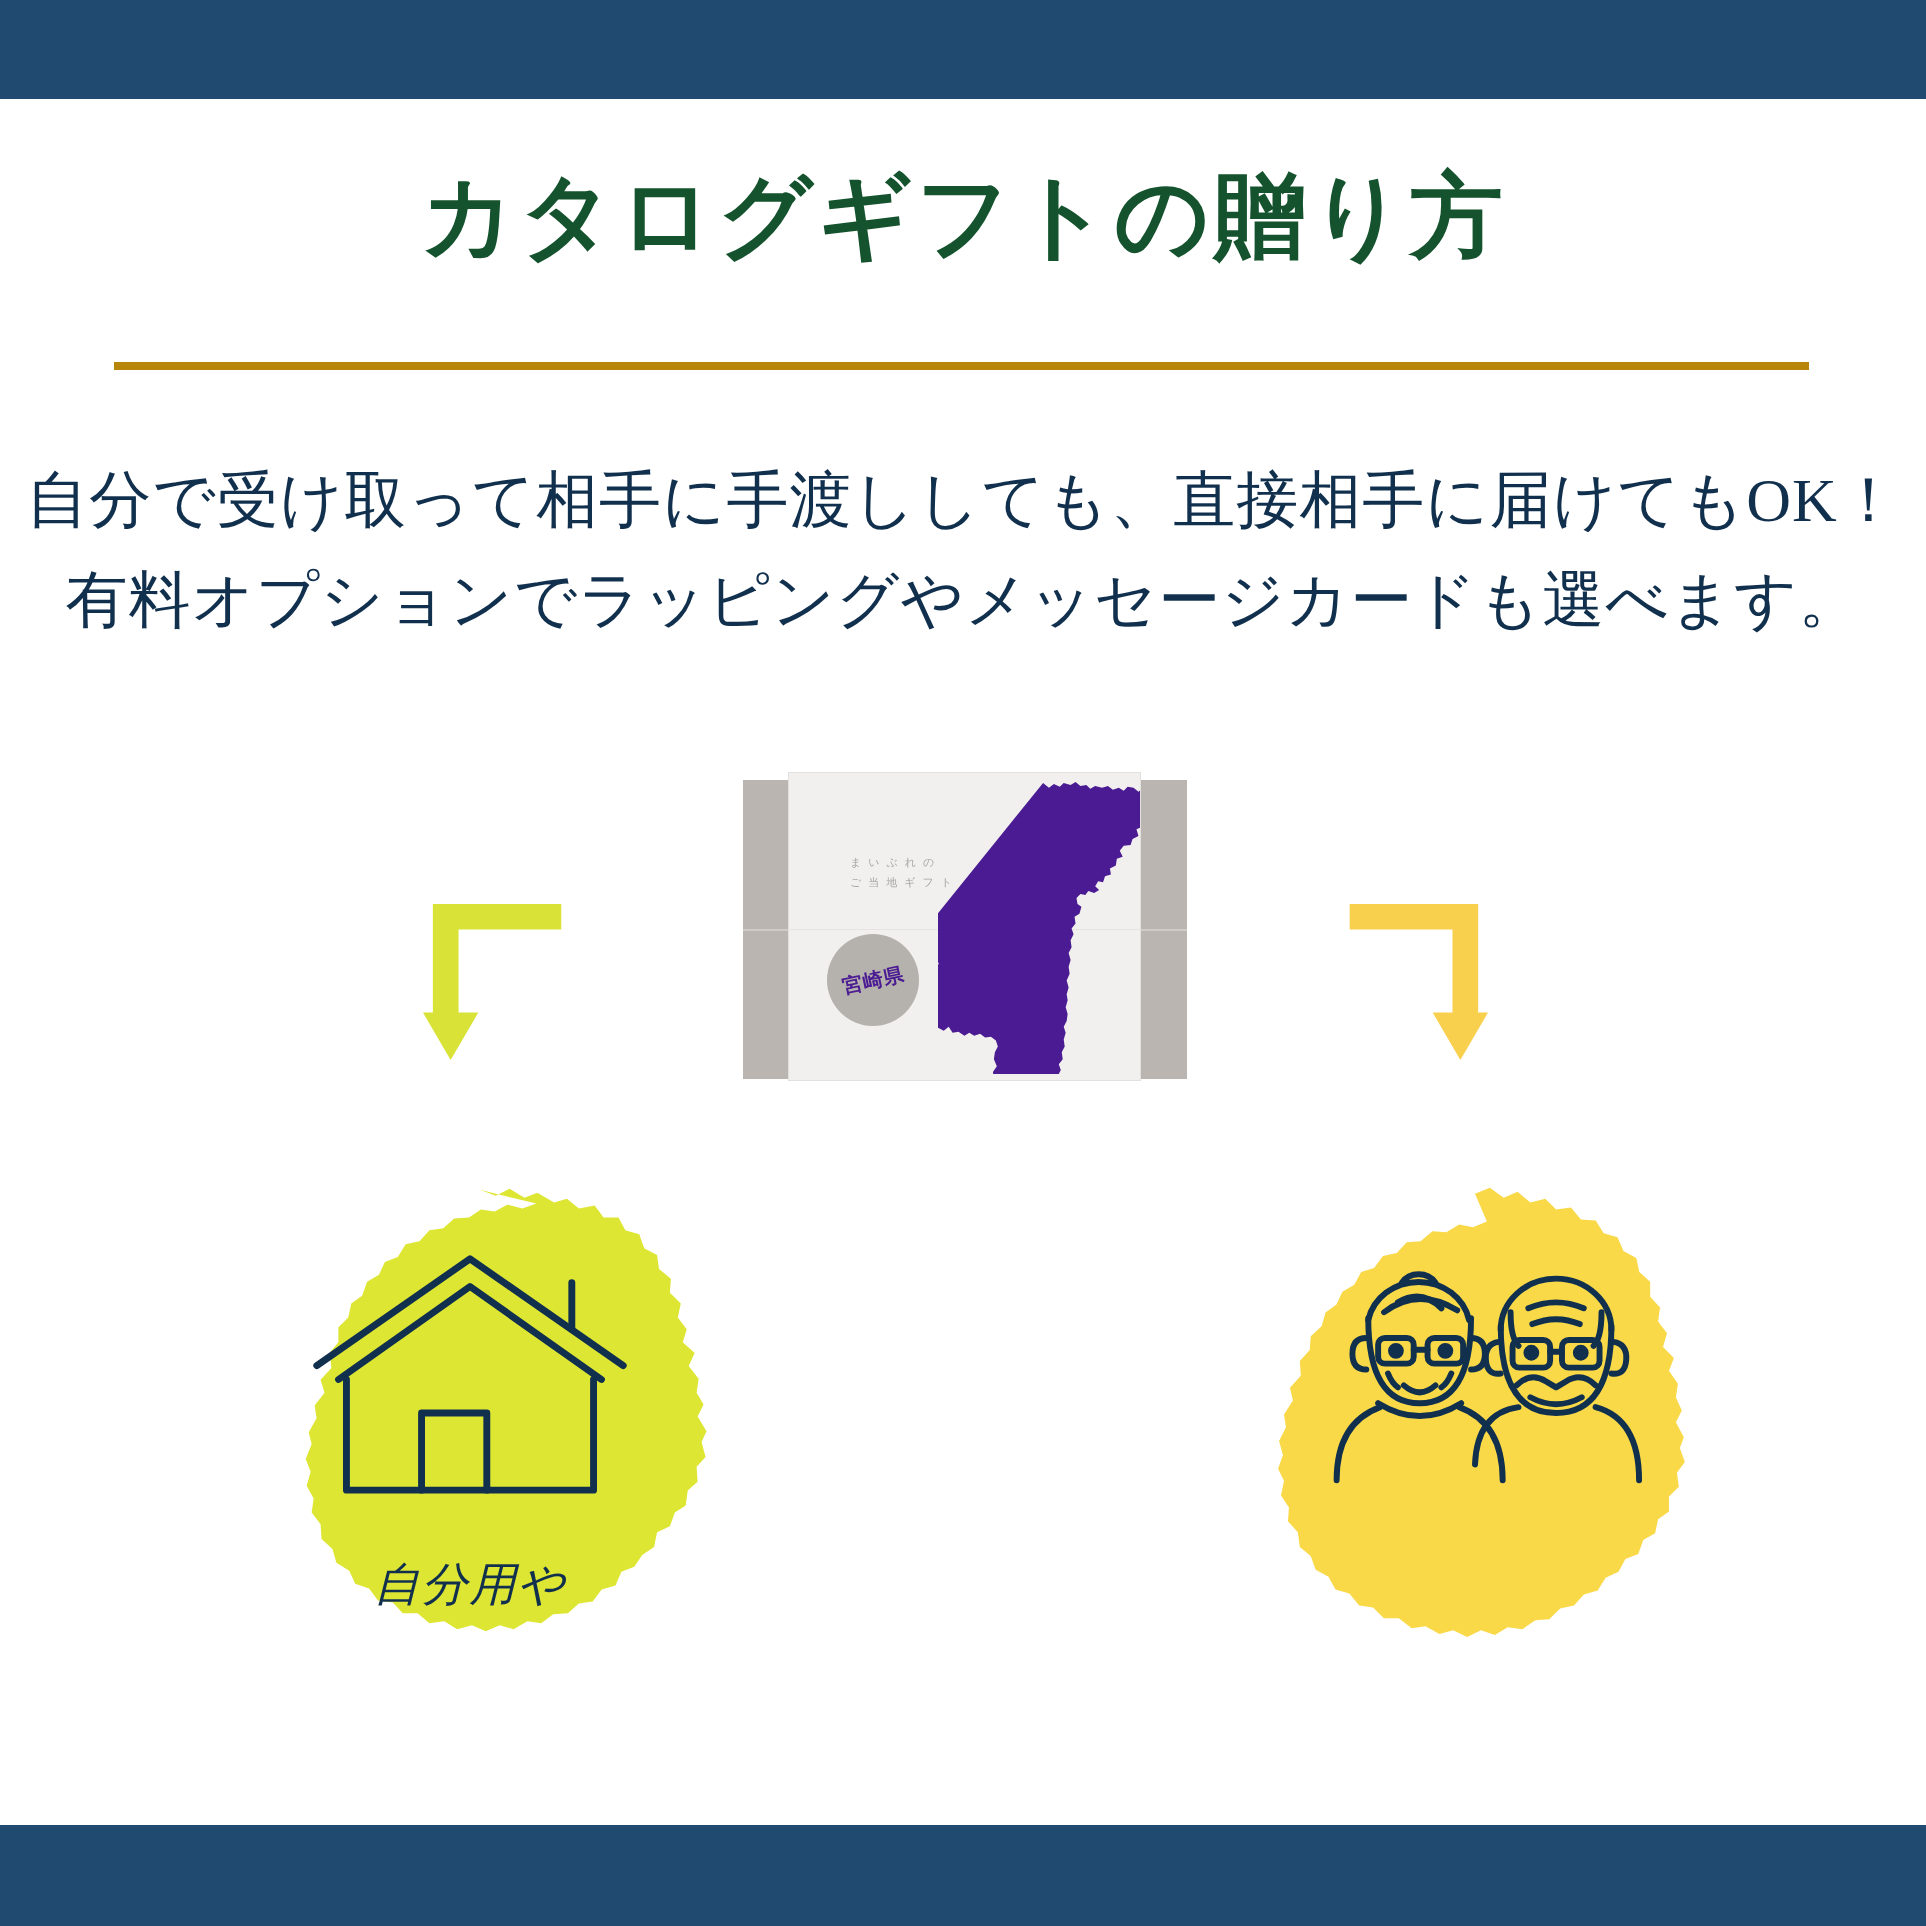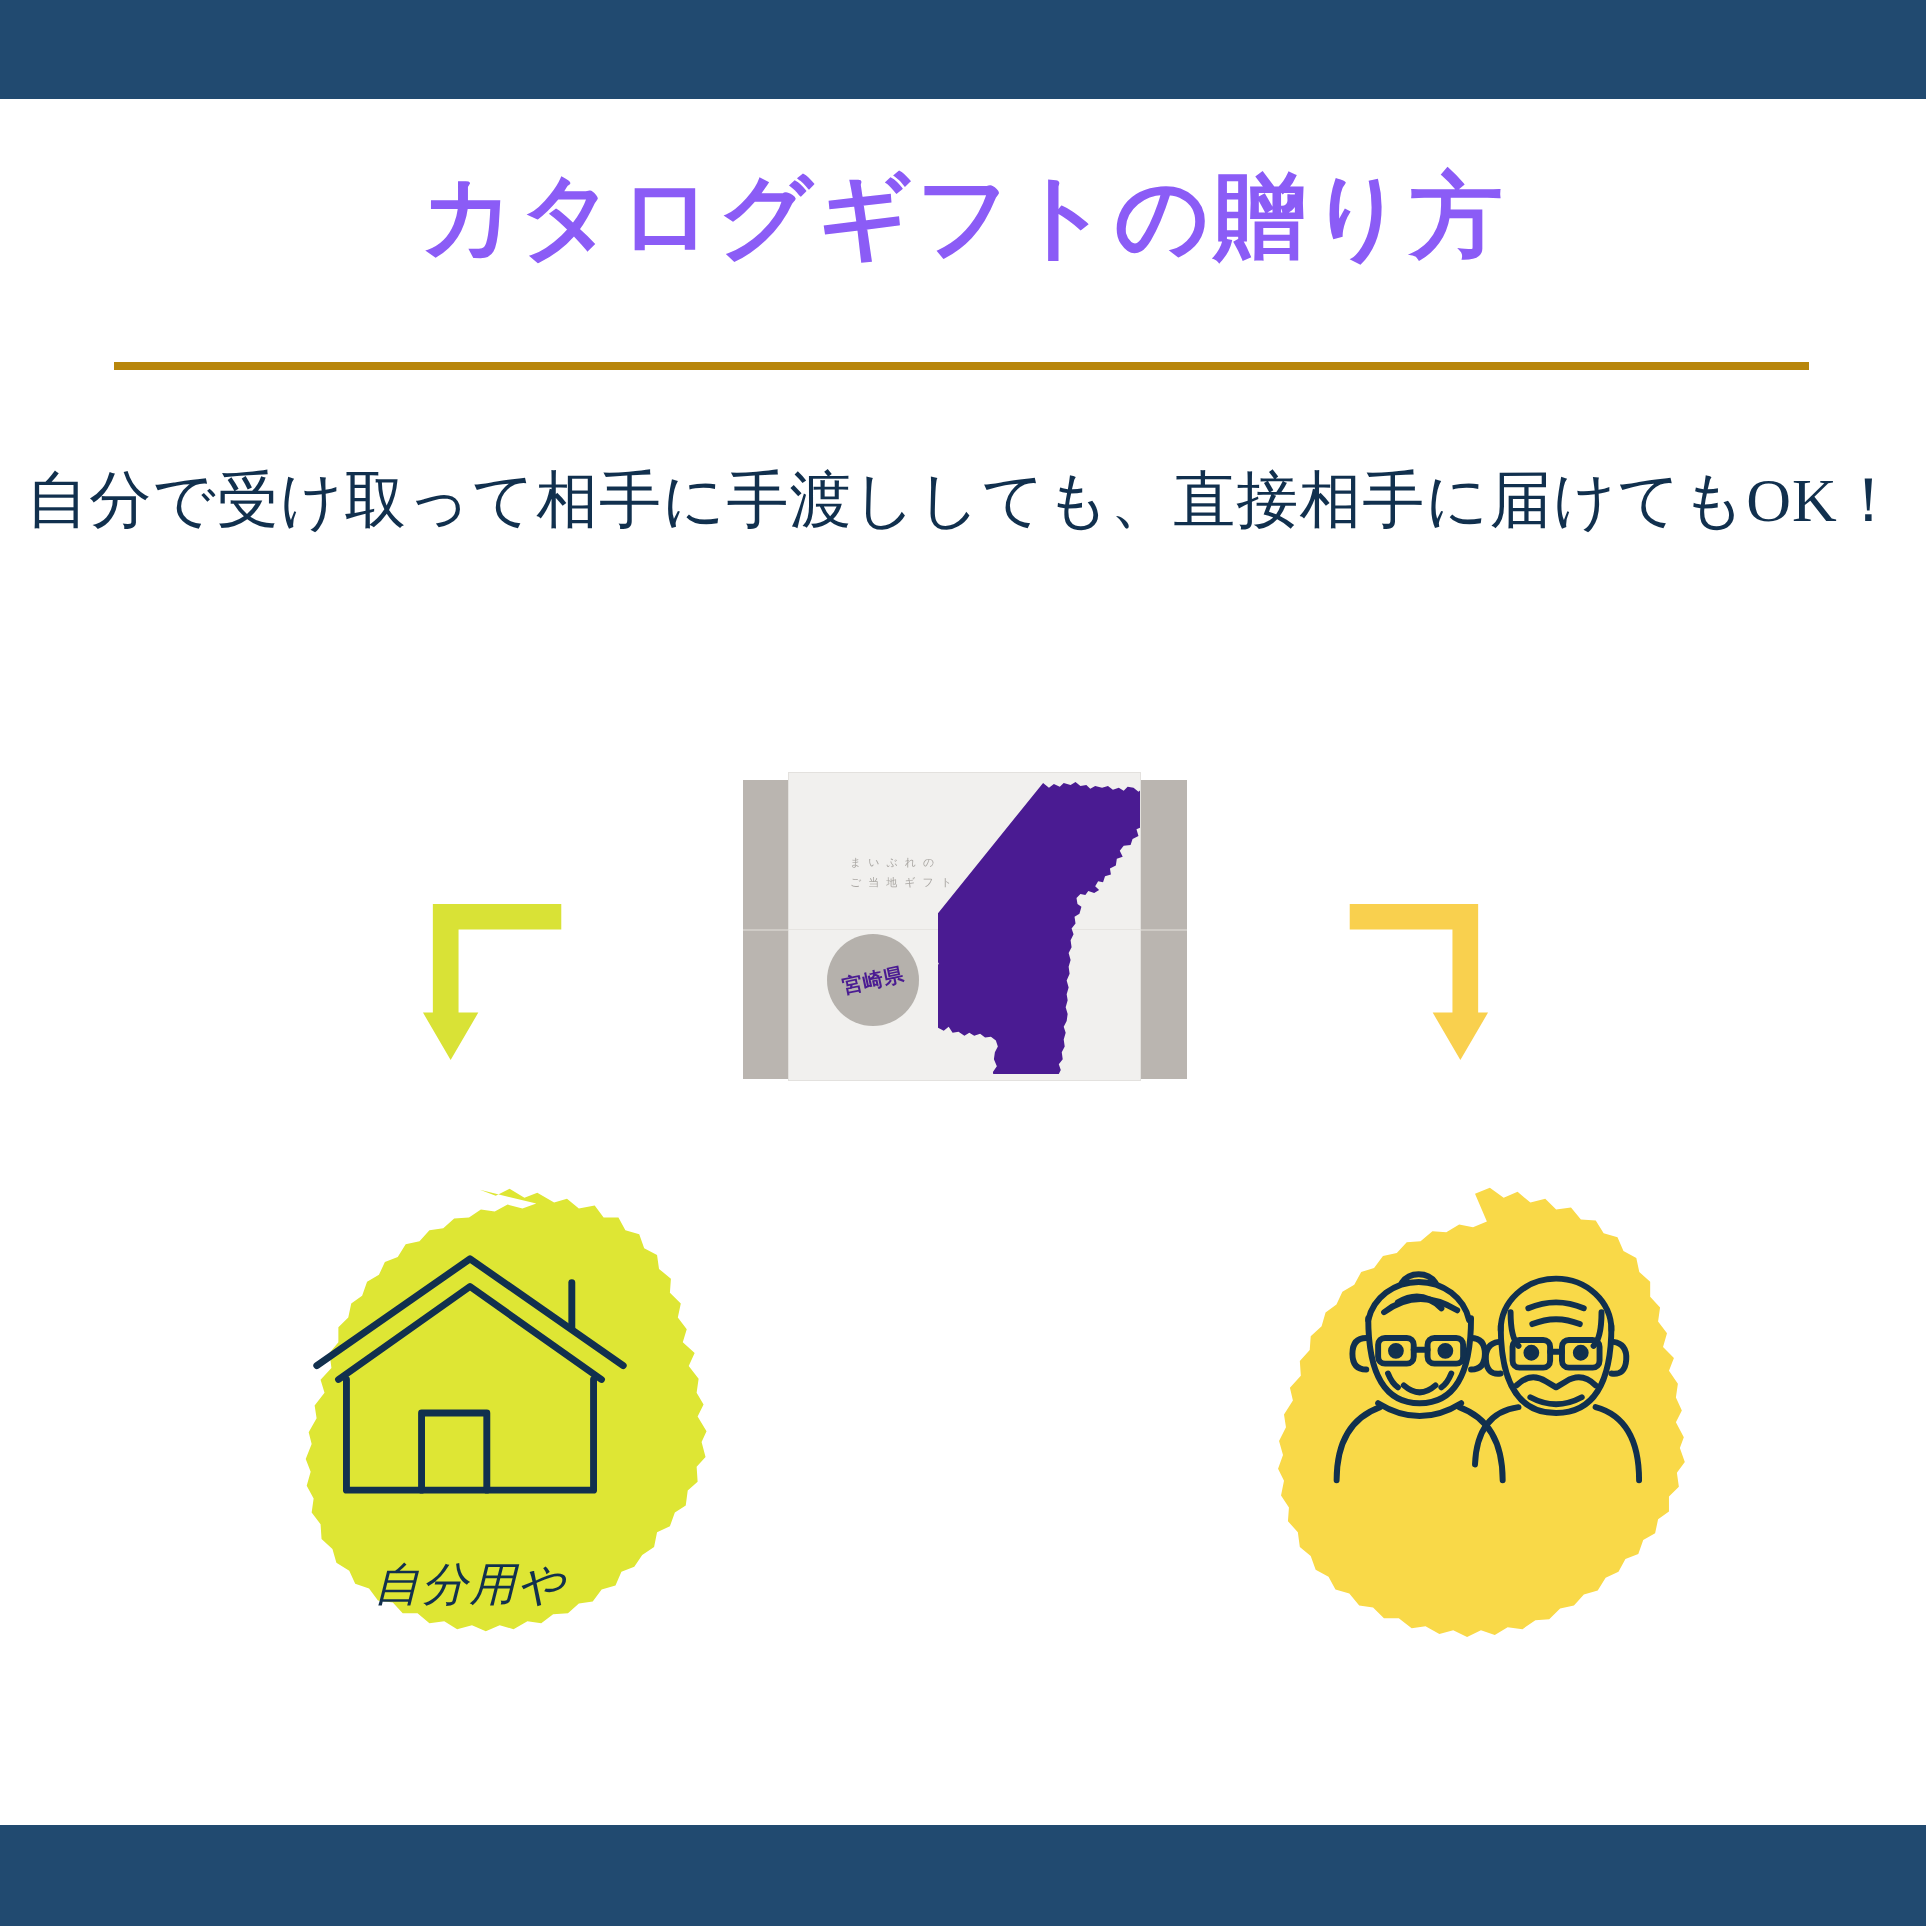--- a/index.html
+++ b/index.html
@@ -28,21 +28,21 @@
   .bar-top { top: 0; height: 99px; }
   .bar-bottom { top: 1825px; height: 102px; }
 
   
   .title {
     position: absolute;
     top: 166px;
     left: 0;
     width: 1927px;
     text-align: center;
-    color: #8b5cf6;
+    color: #14532d;
     font-family: "Liberation Serif", "DejaVu Serif", serif;
     font-weight: 700;
     font-size: 93px;
     letter-spacing: 4px;
     line-height: 1.1;
     white-space: nowrap;
   }
 
   
   .gold-rule {
@@ -200,20 +200,21 @@
 <div class="page">
 
   <div class="bar bar-top"></div>
 
   <div class="title">カタログギフトの贈り方</div>
 
   <div class="gold-rule"></div>
 
   <div class="lead">
     <div>自分で受け取って相手に手渡ししても、直接相手に届けてもOK！</div>
+    <div>有料オプションでラッピングやメッセージカードも選べます。</div>
   </div>
 
   <div class="giftbox">
     <div class="gb-band">
       <div class="gb-band-split"></div>
     </div>
     <div class="gb-card">
       <div class="gb-card-split"></div>
       <div class="gb-brand">
         <div>まいぶれの</div>

